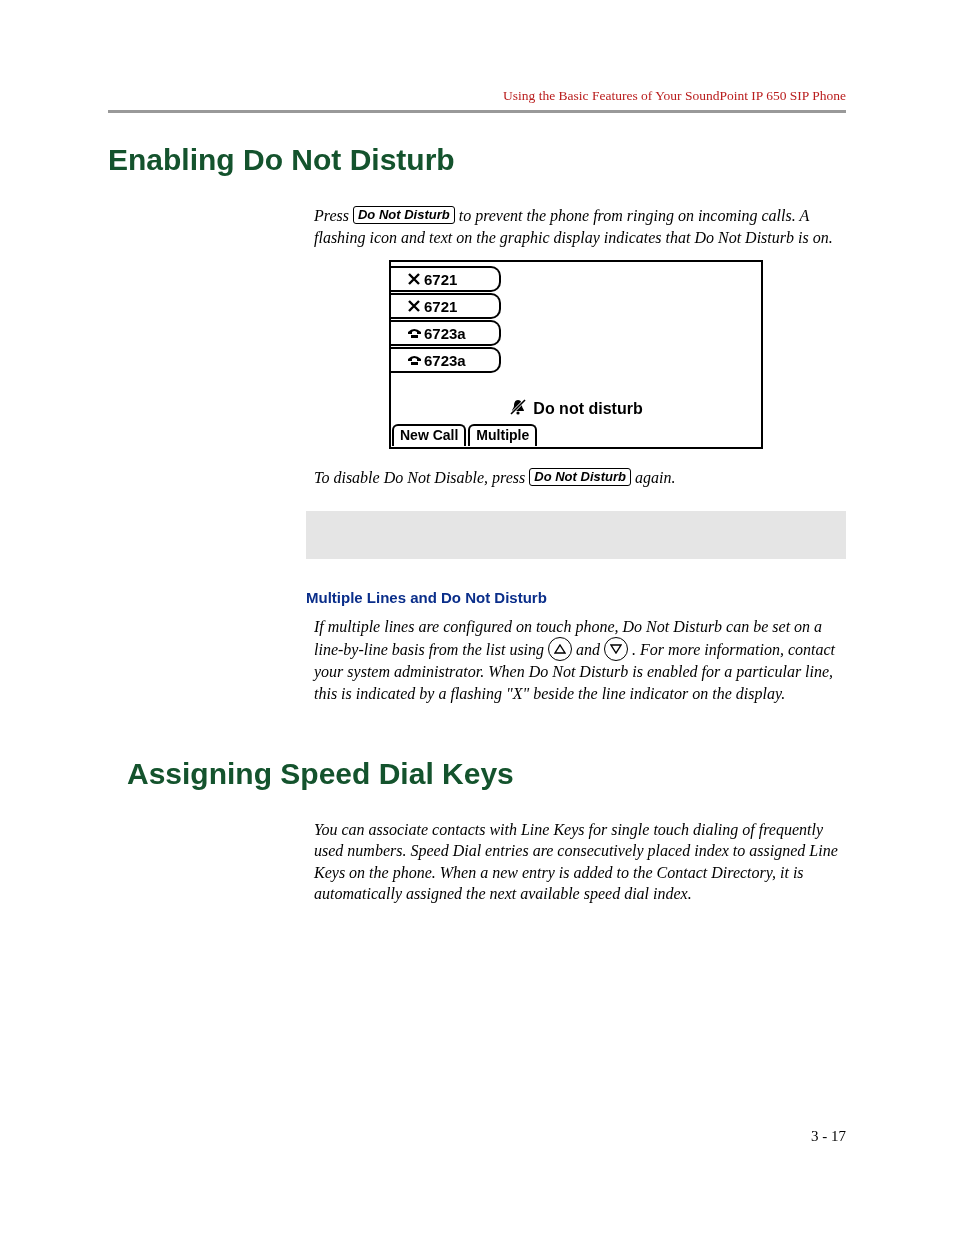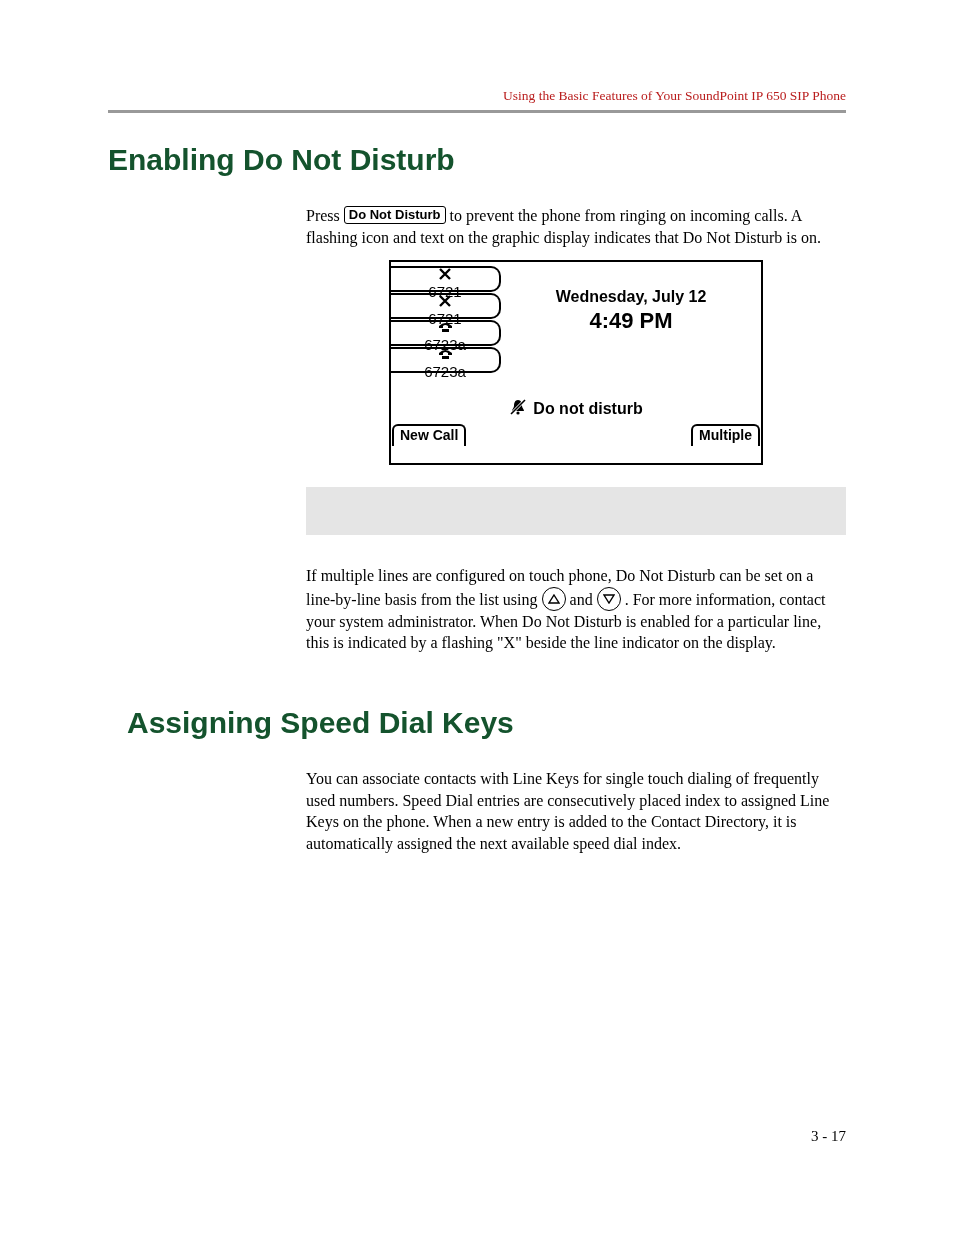--- a/index.html
+++ b/index.html
@@ -33,21 +33,22 @@
     font-weight: 700;
     color: #14532d;
     margin: 0 0 28px 0;
   }
   .body-col {
     margin-left: 198px;
   }
   p {
     font-size: 16px;
     line-height: 1.35;
-    margin: 0 0 10px 0;
+    margin: 0 0 10px 8px;
+    font-style: italic;
   }
   .key-btn {
     display: inline-block;
     border: 1.5px solid #000;
     border-radius: 3px;
     padding: 0 4px;
     font-family: Arial, Helvetica, sans-serif;
     font-weight: 700;
     font-size: 13px;
     line-height: 16px;
@@ -67,27 +68,26 @@
   .linekeys {
     width: 110px;
   }
   .lk {
     border: 2px solid #000;
     border-left: none;
     border-top-right-radius: 10px;
     border-bottom-right-radius: 10px;
     padding: 0 16px;
     margin-bottom: 1px;
-    font-weight: 400;
+    font-weight: 700;
     font-size: 15px;
     display: flex;
     align-items: center;
     gap: 3px;
     height: 22px;
-    flex-direction: column;
   }
   .lk-icon {
     display: inline-flex;
     width: 14px;
     justify-content: center;
   }
   .main-area {
     flex: 1;
     text-align: center;
   }
@@ -107,22 +107,21 @@
     font-weight: 700;
     font-size: 16px;
     display: flex;
     justify-content: center;
     align-items: center;
     gap: 6px;
   }
   .softkeys {
     display: flex;
     gap: 2px;
-    padding: 2px 1px 17px 1px;
-    justify-content: space-between;
+    padding: 2px 1px 1px 1px;
   }
   .sk {
     border: 2px solid #000;
     border-bottom: none;
     border-top-left-radius: 6px;
     border-top-right-radius: 6px;
     font-weight: 700;
     font-size: 14px;
     padding: 0 6px;
     height: 20px;
@@ -210,47 +209,49 @@
             <span>6723a</span>
           </div>
           <div class="lk">
             <span class="lk-icon">
               <svg width="13" height="11" viewBox="0 0 13 11">
                   <path d="M0 4 Q6 -2 13 4 L13 6 L9 6 L9 4 Q6 2 4 4 L4 6 L0 6 Z M3 7 H10 V10 H3 Z" fill="#000"></path>
                 </svg>
             </span>
             <span>6723a</span>
           </div>
-        </div>
-        <div class="main-area">
-          <div class="date-line">Wednesday, July 12</div>
-          <div class="time-line">4:49 PM</div>
         </div>
       </div>
       <div class="dnd-line">
         <span class="bell-slash">
           <svg width="18" height="18" viewBox="0 0 18 18">
             <path d="M9 2 C6 2 5 5 5 8 C5 10 3 11 3 13 L15 13 C15 11 13 10 13 8 C13 5 12 2 9 2 Z" fill="#000"></path>
             <circle cx="9" cy="15" r="1.6" fill="#000"></circle>
             <line x1="2" y1="16" x2="16" y2="2" stroke="#fff" stroke-width="3"></line>
             <line x1="2" y1="16" x2="16" y2="2" stroke="#000" stroke-width="1.6"></line>
           </svg>
         </span>
         <span>Do not disturb</span>
       </div>
       <div class="softkeys">
         <div class="sk">New Call</div>
         <div class="sk">Multiple</div>
       </div>
     </div>
 
 
+    <p style="margin-top:18px;">
+      <span>To disable Do Not Disable, press </span>
+      <span class="key-btn">Do Not Disturb</span>
+      <span> again.</span>
+    </p>
 
     <div class="note-box"></div>
 
+    <div class="subhead">Multiple Lines and Do Not Disturb</div>
     <p>
       <span>If multiple lines are configured on touch phone, Do Not Disturb can be set on a line-by-line basis from the list using </span>
       <span class="circ-btn">
         <svg width="12" height="10" viewBox="0 0 12 10">
             <path d="M6 1 L11 9 L1 9 Z" fill="none" stroke="#000" stroke-width="1.4"></path>
           </svg>
       </span>
       <span> and </span>
       <span class="circ-btn">
         <svg width="12" height="10" viewBox="0 0 12 10">

